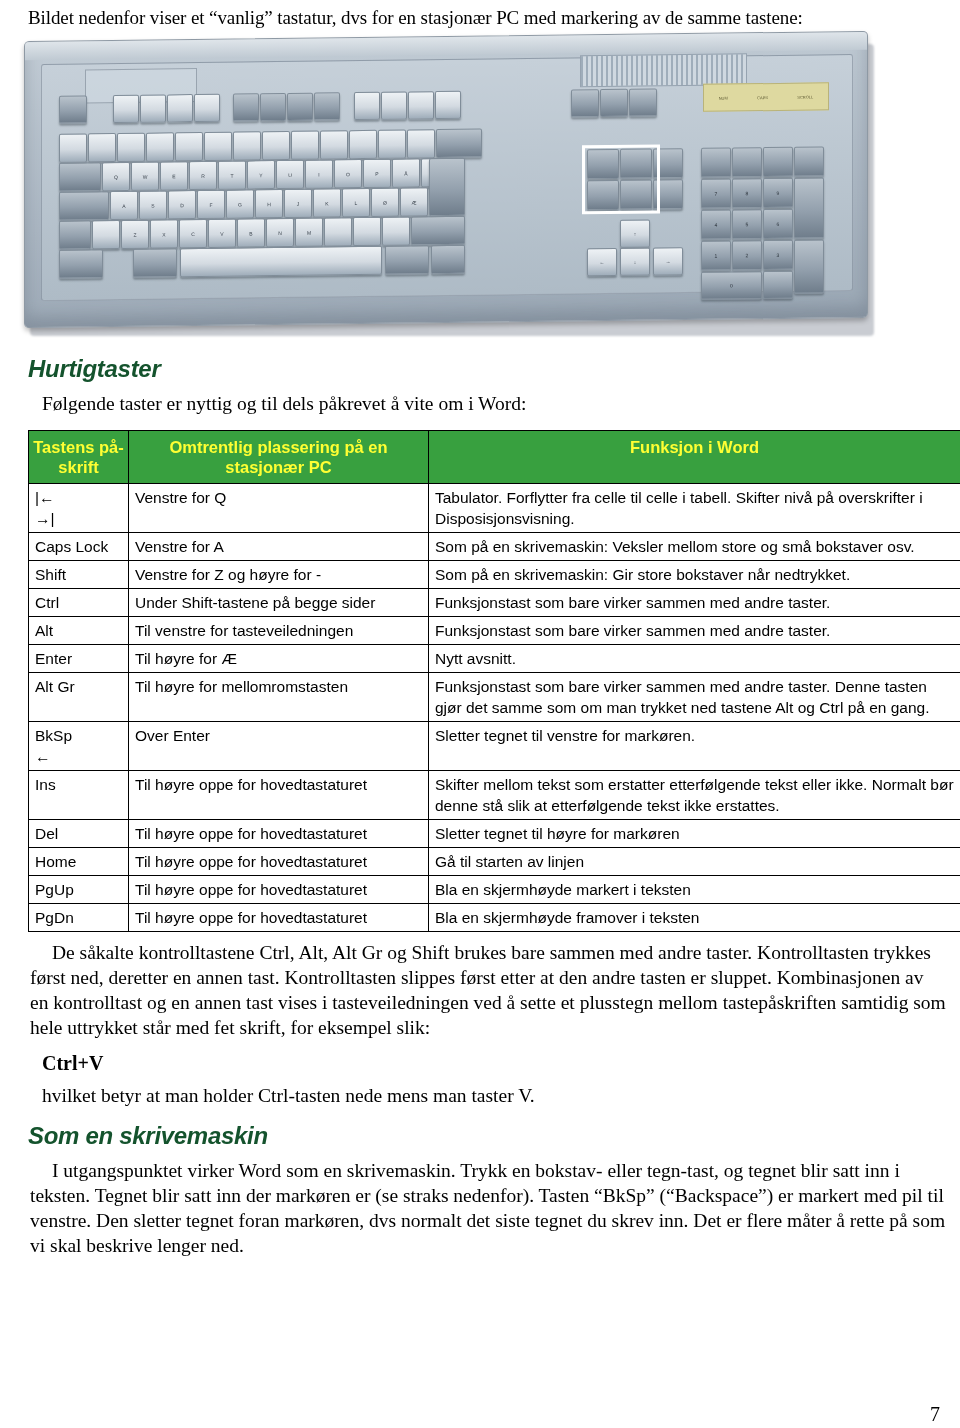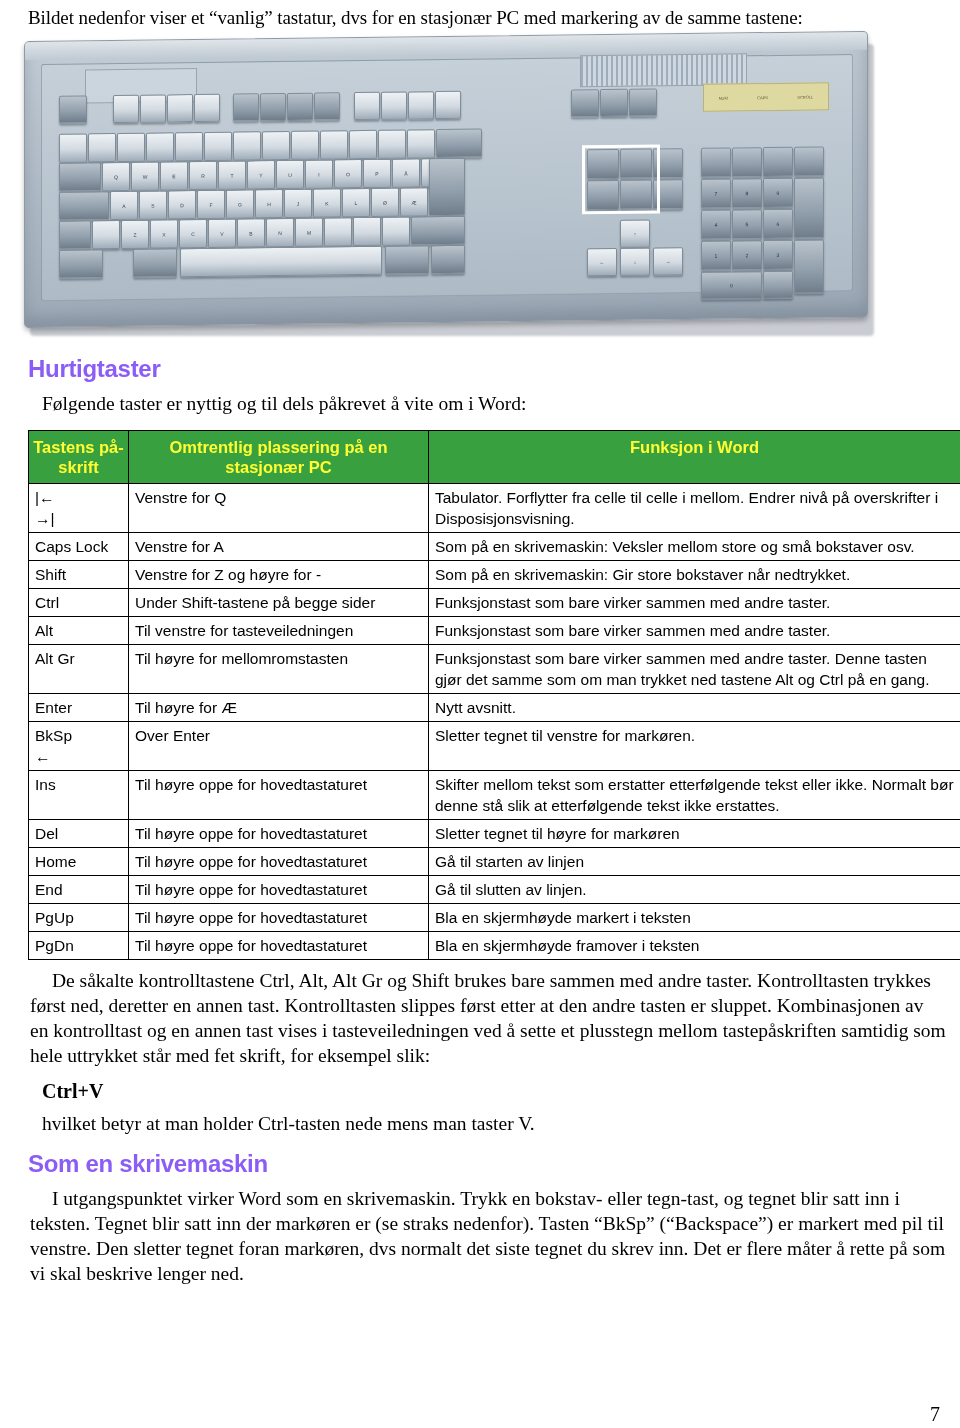--- a/index.html
+++ b/index.html
@@ -108,23 +108,24 @@
     left: 557px; top: 110px; width: 72px; height: 63px;
     border: 3px solid #ffffff;
     z-index: 6;
   }
 
   
   h1.doc-h {
     font-family: "Liberation Sans", sans-serif;
     font-size: 24px;
     font-weight: bold;
-    color: #8b5cf6;
+    color: #14532d;
     margin: 14px 0 0 14px;
     letter-spacing: -0.3px;
+    font-style: italic;
   }
   p.body-par {
     font-family: "Liberation Serif", serif;
     font-size: 19.5px;
     line-height: 25px;
     margin: 8px 0 0 0;
     padding-left: 28px;
     text-align: left;
   }
   p.body-par.indent-first { text-indent: 22px; padding-left: 16px; }
@@ -324,21 +325,21 @@
         <th>Tastens på-skrift</th>
         <th>Omtrentlig plassering på en stasjonær PC</th>
         <th>Funksjon i Word</th>
       </tr>
     </thead>
     <tbody>
       <tr>
         <td class="keyname arrow-cell">|←
 →|</td>
         <td>Venstre for Q</td>
-        <td>Tabulator. Forflytter fra celle til celle i mellom. Endrer nivå på overskrifter i Disposisjonsvisning.</td>
+        <td>Tabulator. Forflytter fra celle til celle i tabell. Skifter nivå på overskrifter i Disposisjonsvisning.</td>
       </tr>
       <tr>
         <td class="keyname">Caps Lock</td>
         <td>Venstre for A</td>
         <td>Som på en skrivemaskin: Veksler mellom store og små bokstaver osv.</td>
       </tr>
       <tr>
         <td class="keyname">Shift</td>
         <td>Venstre for Z og høyre for -</td>
         <td>Som på en skrivemaskin: Gir store bokstaver når nedtrykket.</td>
@@ -347,28 +348,28 @@
         <td class="keyname">Ctrl</td>
         <td>Under Shift-tastene på begge sider</td>
         <td>Funksjonstast som bare virker sammen med andre taster.</td>
       </tr>
       <tr>
         <td class="keyname">Alt</td>
         <td>Til venstre for tasteveiledningen</td>
         <td>Funksjonstast som bare virker sammen med andre taster.</td>
       </tr>
       <tr>
+        <td class="keyname">Enter</td>
+        <td>Til høyre for Æ</td>
+        <td>Nytt avsnitt.</td>
+      </tr>
+      <tr>
         <td class="keyname">Alt Gr</td>
         <td>Til høyre for mellomromstasten</td>
         <td>Funksjonstast som bare virker sammen med andre taster. Denne tasten gjør det samme som om man trykket ned tastene Alt og Ctrl på en gang.</td>
-      </tr>
-      <tr>
-        <td class="keyname">Enter</td>
-        <td>Til høyre for Æ</td>
-        <td>Nytt avsnitt.</td>
       </tr>
       <tr>
         <td class="keyname">BkSp
 ←</td>
         <td>Over Enter</td>
         <td>Sletter tegnet til venstre for markøren.</td>
       </tr>
       <tr>
         <td class="keyname">Ins</td>
         <td>Til høyre oppe for hovedtastaturet</td>
@@ -378,25 +379,20 @@
         <td class="keyname">Del</td>
         <td>Til høyre oppe for hovedtastaturet</td>
         <td>Sletter tegnet til høyre for markøren</td>
       </tr>
       <tr>
         <td class="keyname">Home</td>
         <td>Til høyre oppe for hovedtastaturet</td>
         <td>Gå til starten av linjen</td>
       </tr>
       <tr>
-        <td class="keyname">End</td>
-        <td>Til høyre oppe for hovedtastaturet</td>
-        <td>Gå til slutten av linjen.</td>
-      </tr>
-      <tr>
         <td class="keyname">PgUp</td>
         <td>Til høyre oppe for hovedtastaturet</td>
         <td>Bla en skjermhøyde markert i teksten</td>
       </tr>
       <tr>
         <td class="keyname">PgDn</td>
         <td>Til høyre oppe for hovedtastaturet</td>
         <td>Bla en skjermhøyde framover i teksten</td>
       </tr>
     </tbody>

